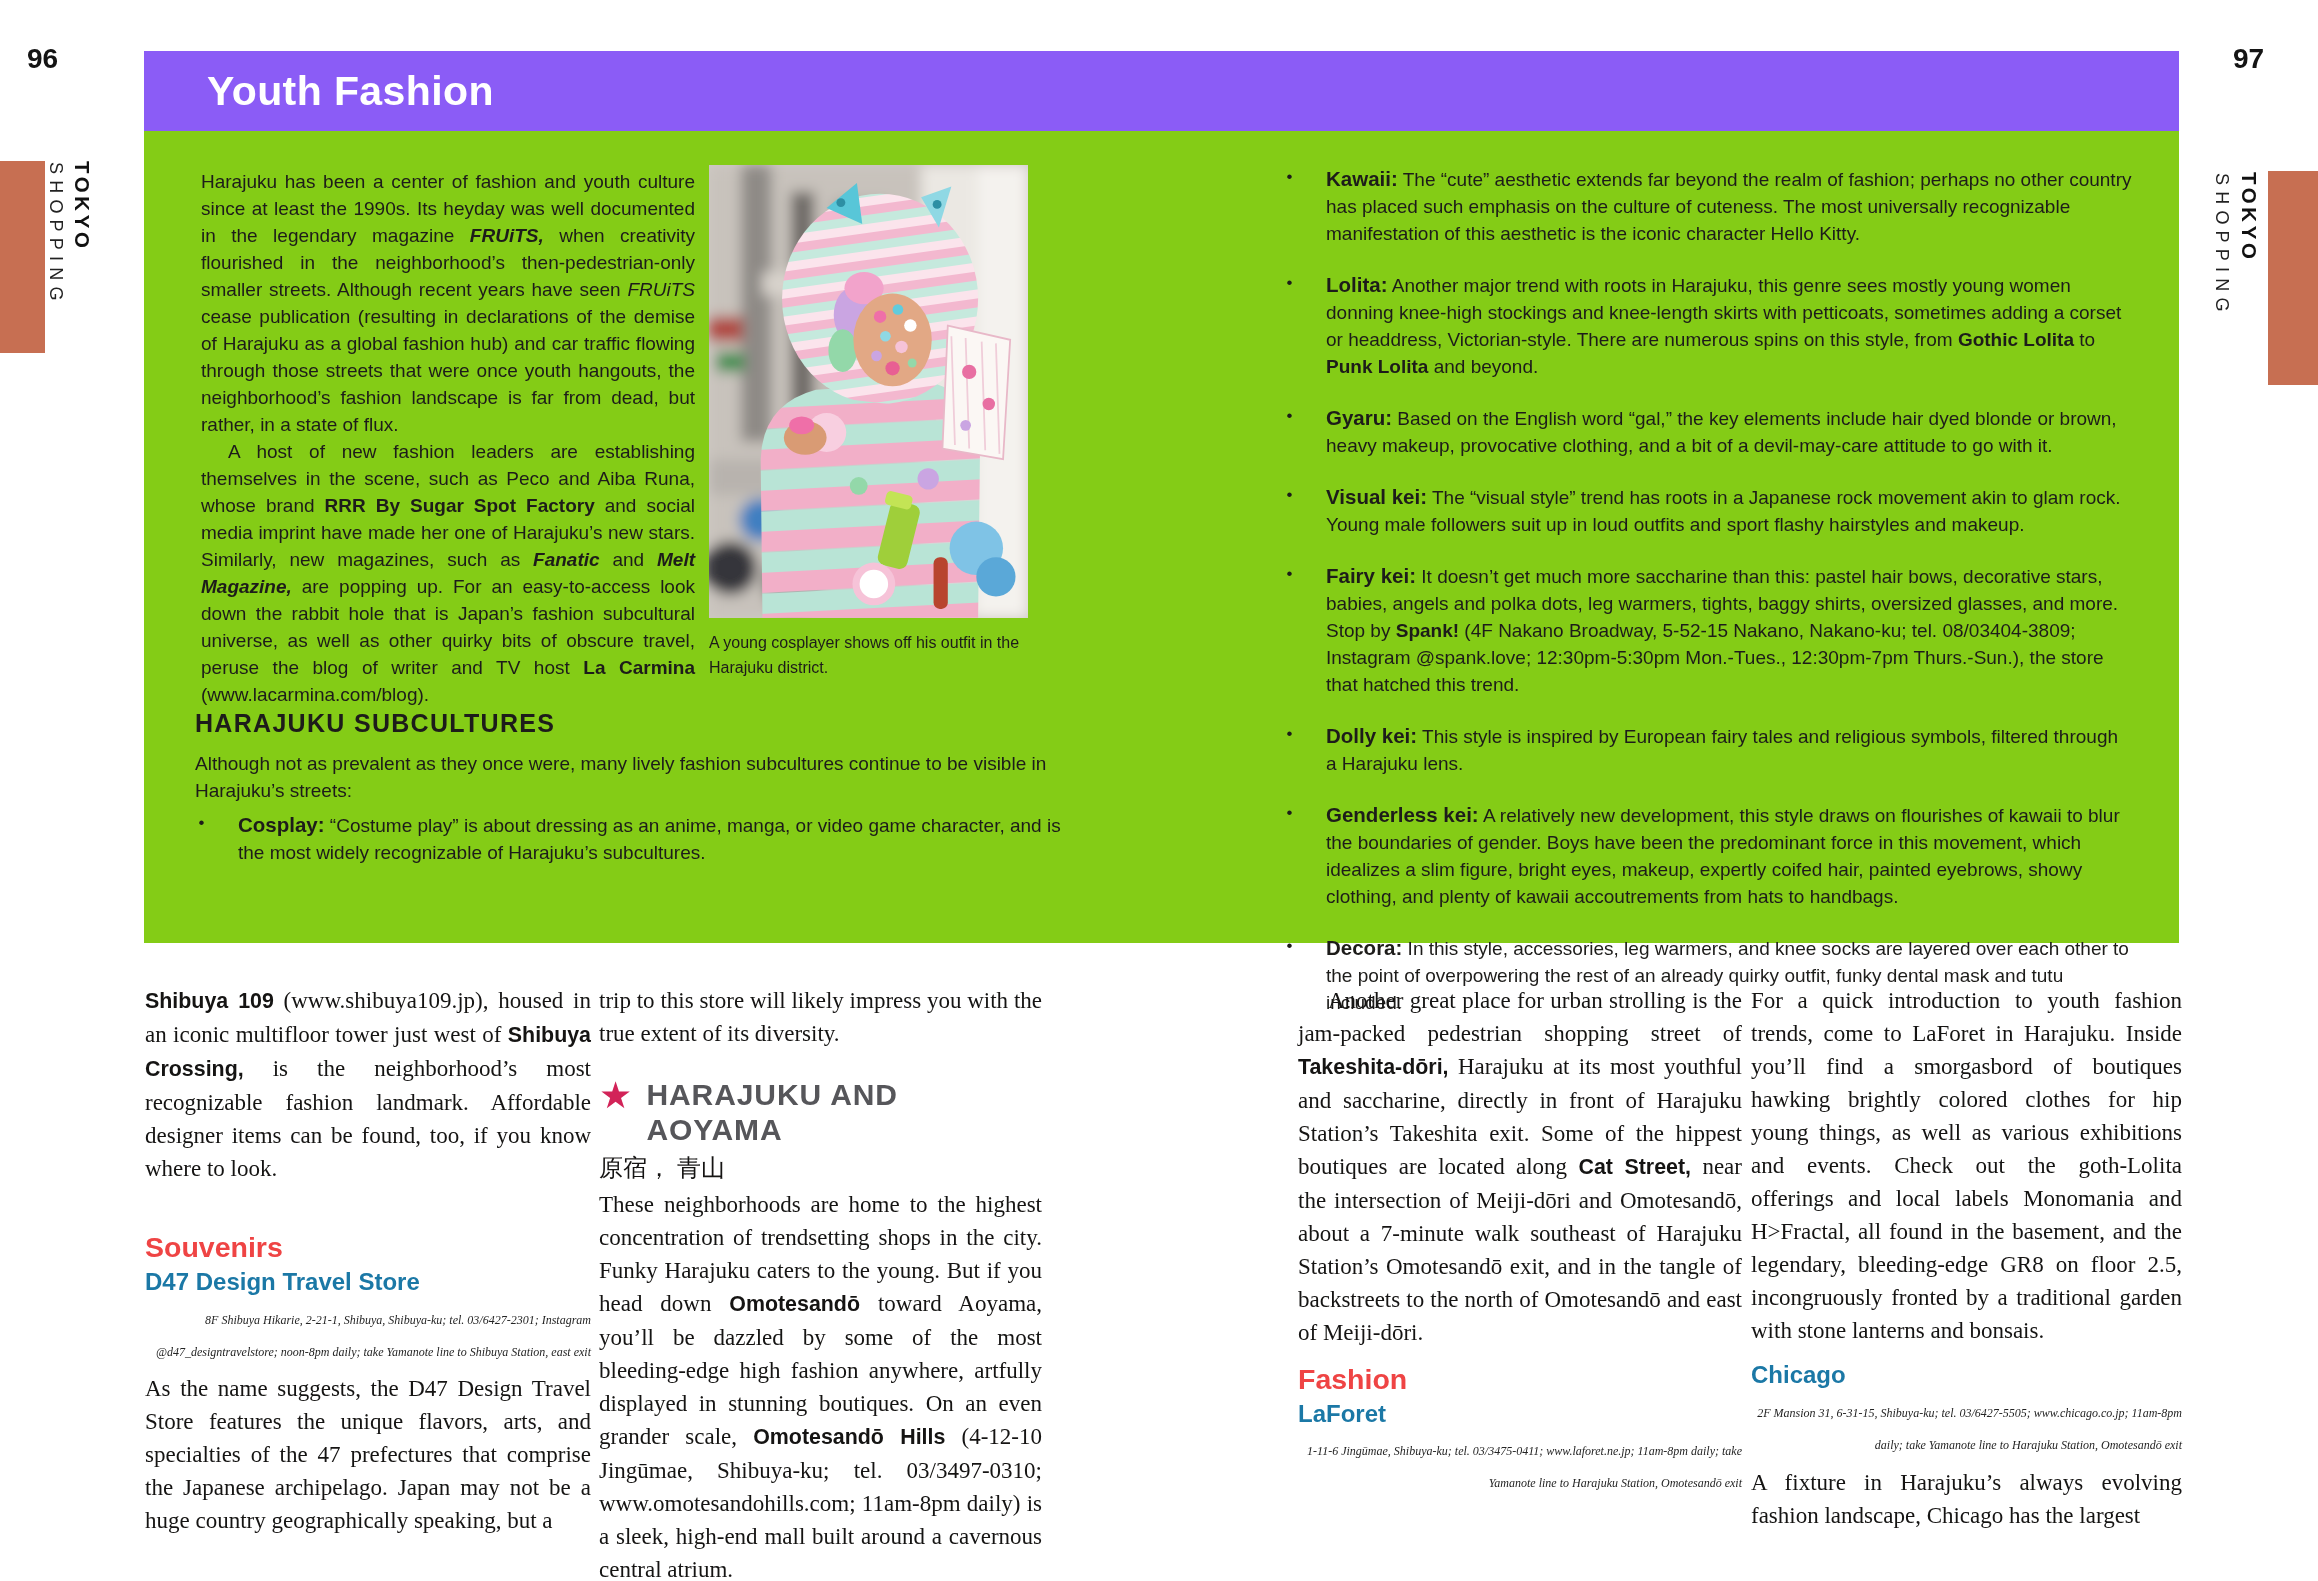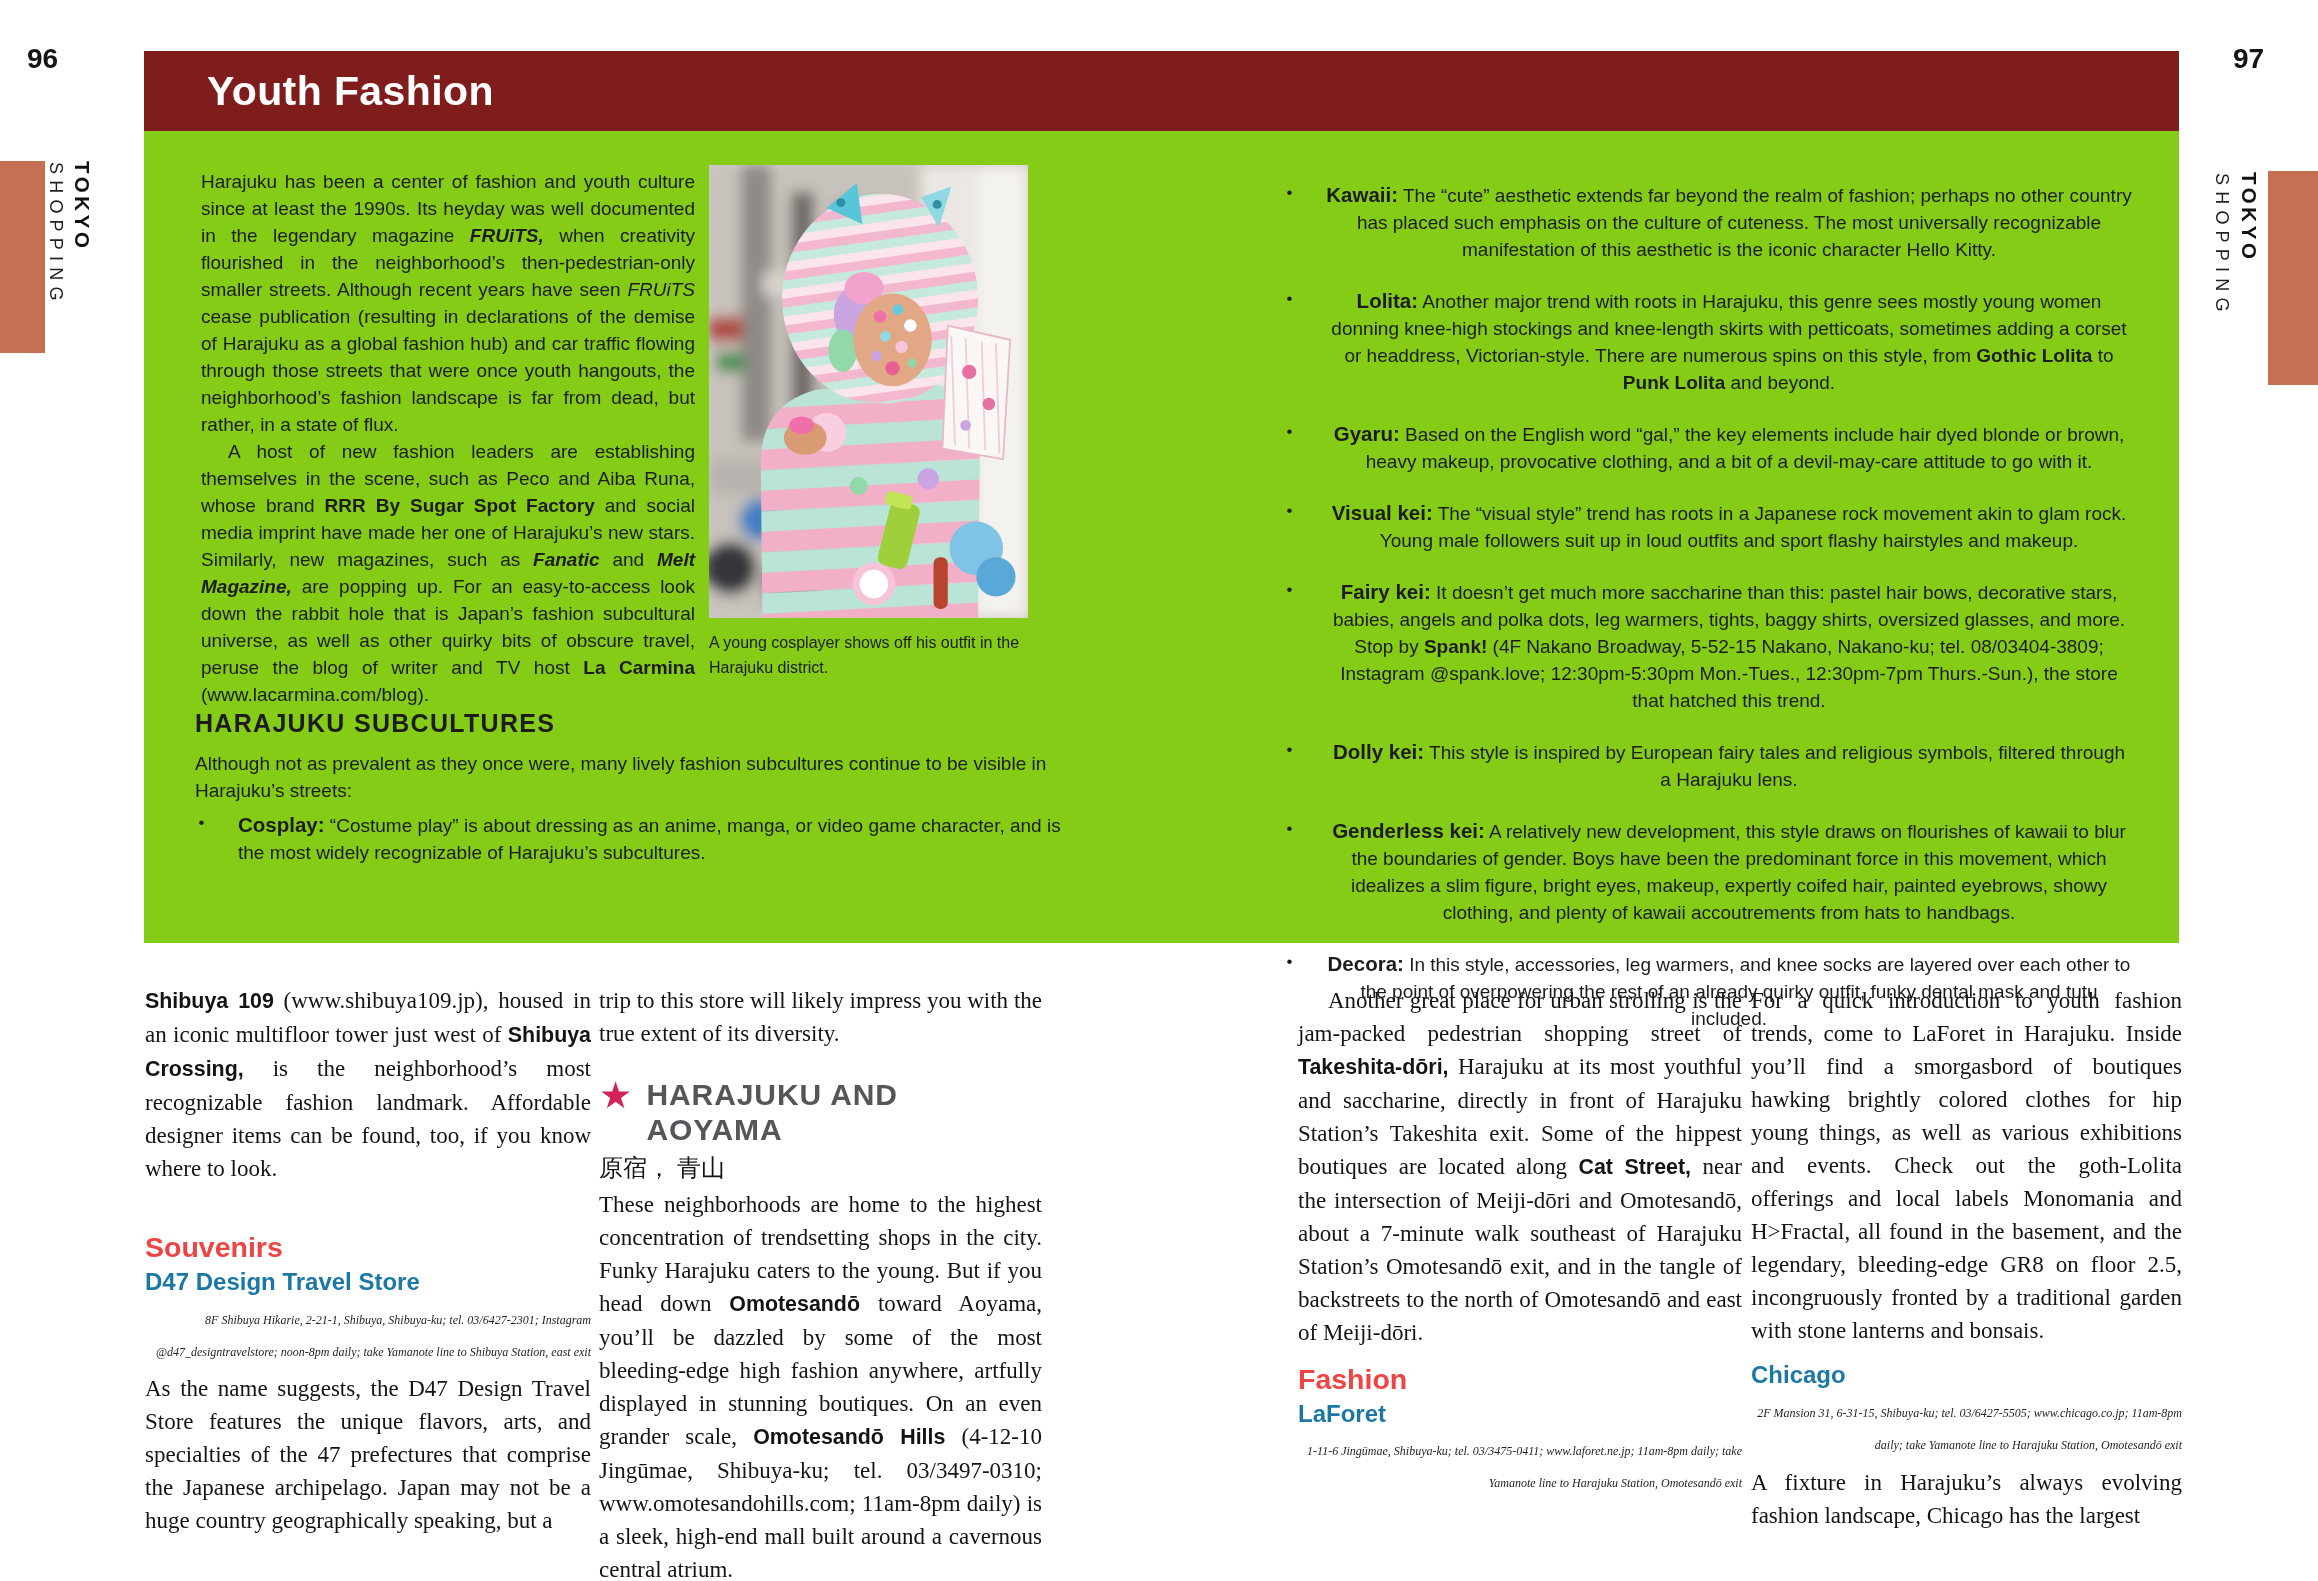--- a/index.html
+++ b/index.html
@@ -12,38 +12,38 @@
   #pn-left{left:27px;} #pn-right{left:2233px;}
   .edgebar{position:absolute;background:#c76f52;}
   #edgebar-left{left:0;top:161px;width:45px;height:192px;}
   #edgebar-right{left:2268px;top:171px;width:51px;height:214px;}
   .vtext{position:absolute;writing-mode:vertical-rl;text-orientation:mixed;white-space:nowrap;color:#222;}
   .vtext.bold{font-weight:bold;letter-spacing:3.6px;font-size:20.5px;color:#111;}
   .vtext.light{font-size:18px;letter-spacing:6.2px;}
   #vt-tokyo-l{left:70px;top:161px;}  #vt-shop-l{left:45px;top:162px;}
   #vt-tokyo-r{left:2237px;top:172px;} #vt-shop-r{left:2211px;top:173px;}
   
-  .header-bar{position:absolute;left:144px;top:51px;width:2035px;height:80px;background:#7f1d1d;display:flex;align-items:center;}
+  .header-bar{position:absolute;left:144px;top:51px;width:2035px;height:80px;background:#8b5cf6;display:flex;align-items:center;}
   .header-title{color:#ffffff;font-size:41px;font-weight:bold;margin-left:63px;letter-spacing:0.4px;}
   
   .beige{position:absolute;left:144px;top:131px;width:2035px;height:812px;background:#84cc16;}
   .feature-col{position:absolute;left:57px;top:37px;width:494px;font-size:19px;line-height:27px;text-align:justify;hyphens:auto;}
   .feature-col p{margin:0;}
   .feature-col p + p{text-indent:27px;}
   .photo-fig{position:absolute;left:565px;top:34px;width:319px;}
   .photo-img{width:319px;height:453px;display:block;background:#cfc9c4;}
   .caption{margin-top:11.6px;font-size:16px;line-height:25px;width:317px;}
   .subhead{position:absolute;left:51px;top:578px;font-size:25px;font-weight:bold;letter-spacing:1.3px;}
   .intro{position:absolute;left:51px;top:619px;width:883px;font-size:19px;line-height:27px;margin:0;}
   .blist{margin:0;padding:0;}
   .blist li{list-style:none;position:relative;padding-left:43px;margin:0 0 24px 0;font-size:19px;line-height:27px;}
   .blist li::before{content:"•";position:absolute;left:3.6px;top:-1.8px;font-size:17px;}
   .term{font-weight:bold;font-size:20.5px;}
   #cosplay-bullet{position:absolute;left:51px;top:680px;width:887px;}
-  #bullets-right{position:absolute;left:1139px;top:50px;width:849px;text-align:center;}
+  #bullets-right{position:absolute;left:1139px;top:34px;width:849px;}
   
   .seg-b{font-weight:bold;}
   .seg-i{font-style:italic;}
   .seg-bi{font-weight:bold;font-style:italic;}
   .seg-kb{font-family:"Liberation Sans",sans-serif;font-weight:bold;font-size:21.4px;}
   
   .bcol{position:absolute;top:984px;font-family:"Liberation Serif","DejaVu Serif",serif;
         font-size:23px;line-height:33px;text-align:justify;color:#151413;hyphens:auto;}
   .bcol p{margin:0;}
   #col1{left:145px;width:446px;} #col2{left:599px;width:443px;}

